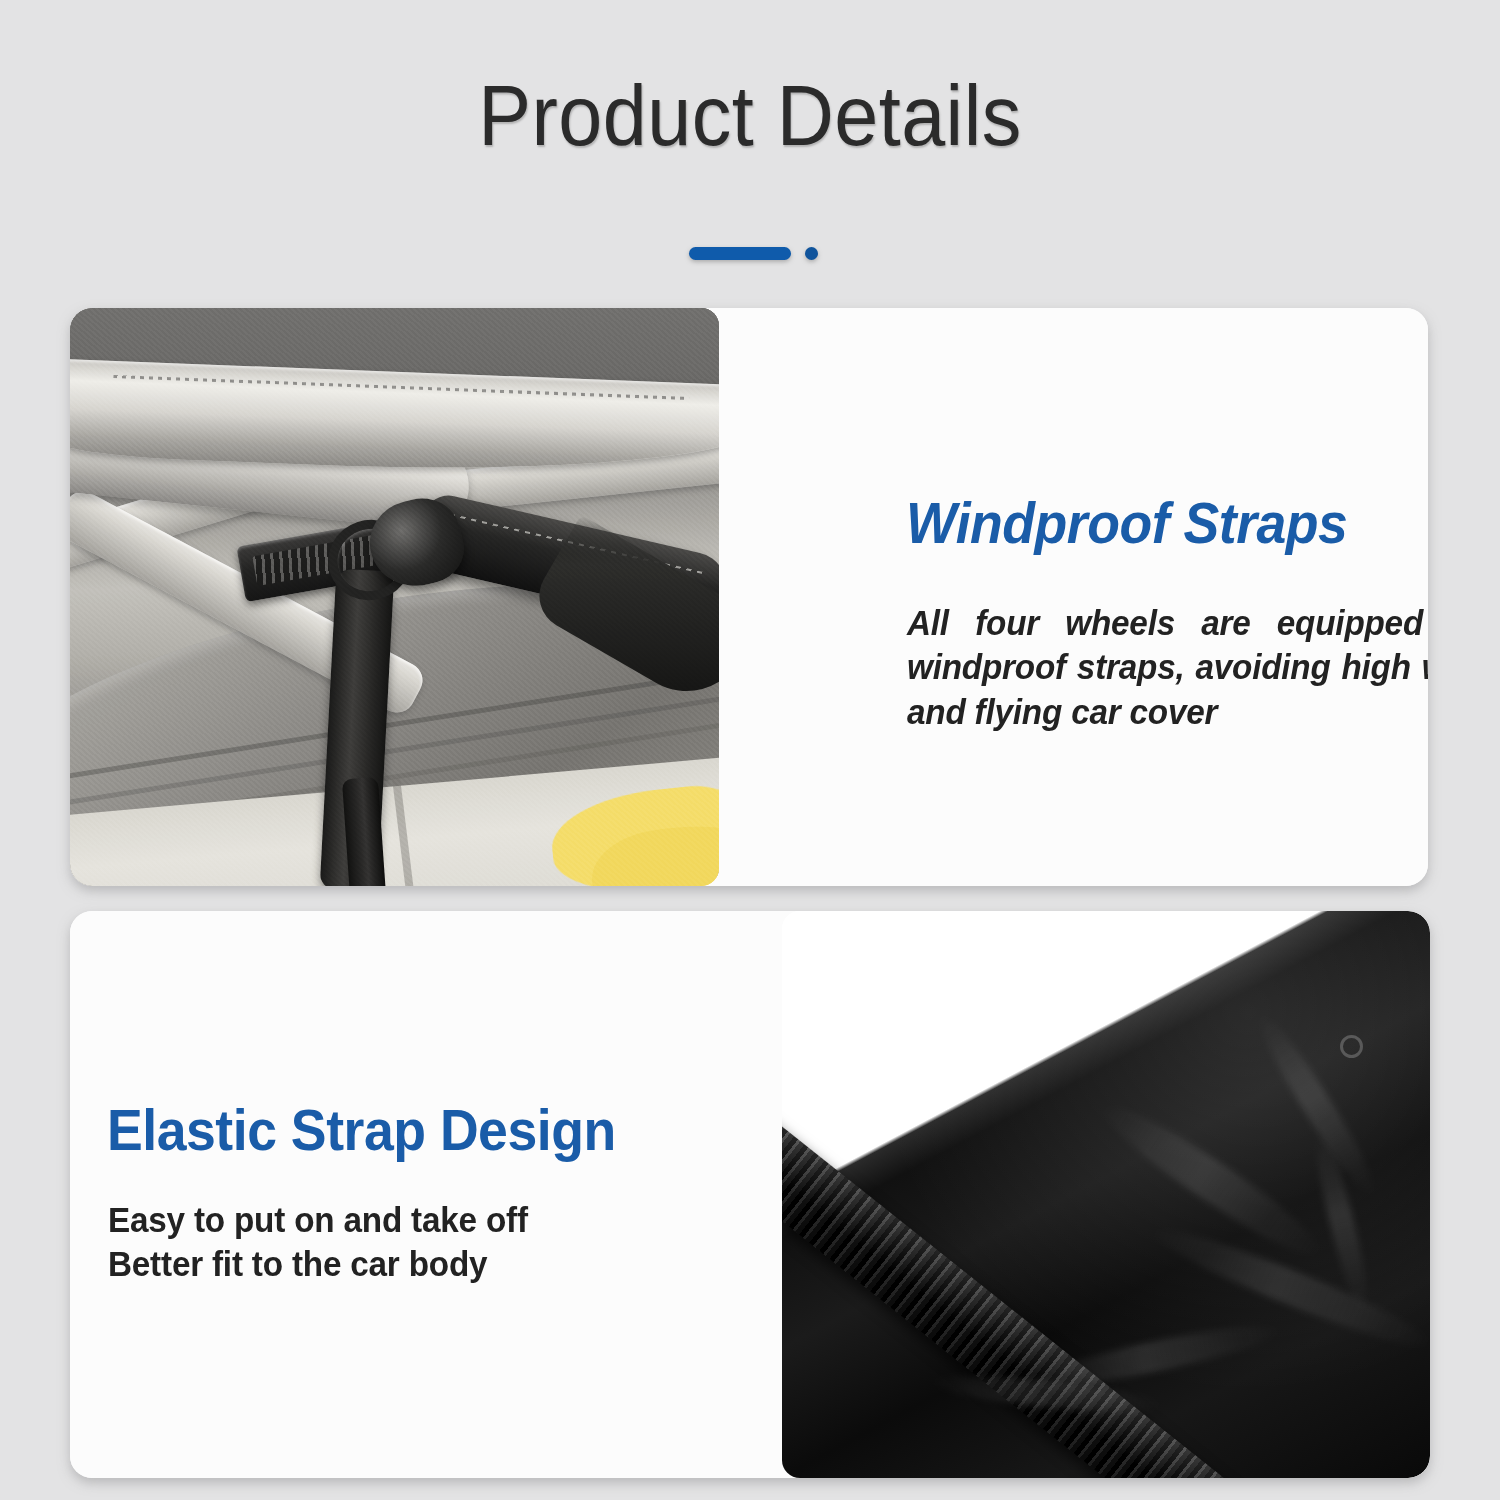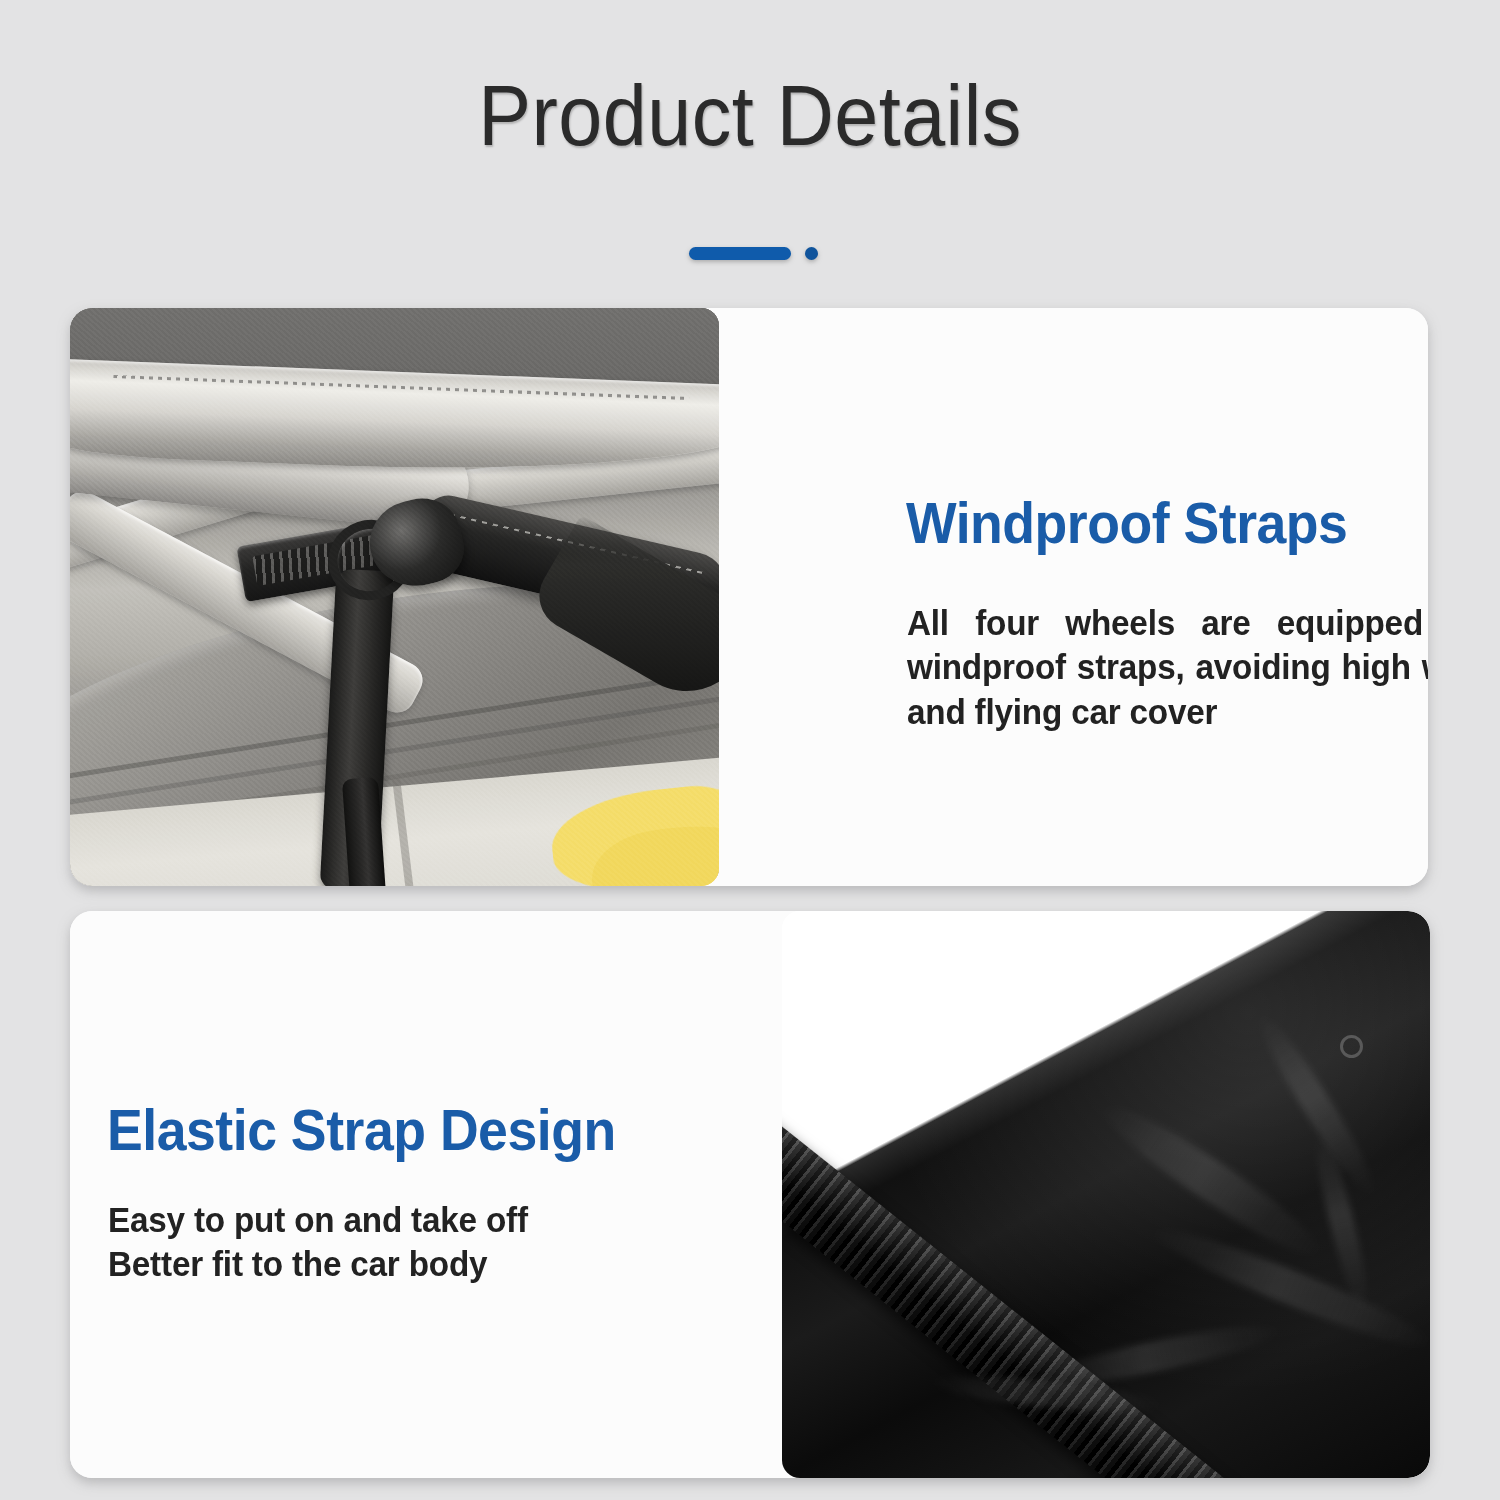--- a/index.html
+++ b/index.html
@@ -66,20 +66,21 @@
     border-radius: 22px;
     box-shadow: 0 5px 12px rgba(150,150,152,0.55);
     overflow: hidden;
     display: flex;
   }
   .card-one {
     left: 70px;
     top: 308px;
     width: 1358px;
     height: 578px;
+    font-style: italic;
   }
   .card-two {
     left: 70px;
     top: 911px;
     width: 1360px;
     height: 567px;
     justify-content: flex-end;
   }
 
   

